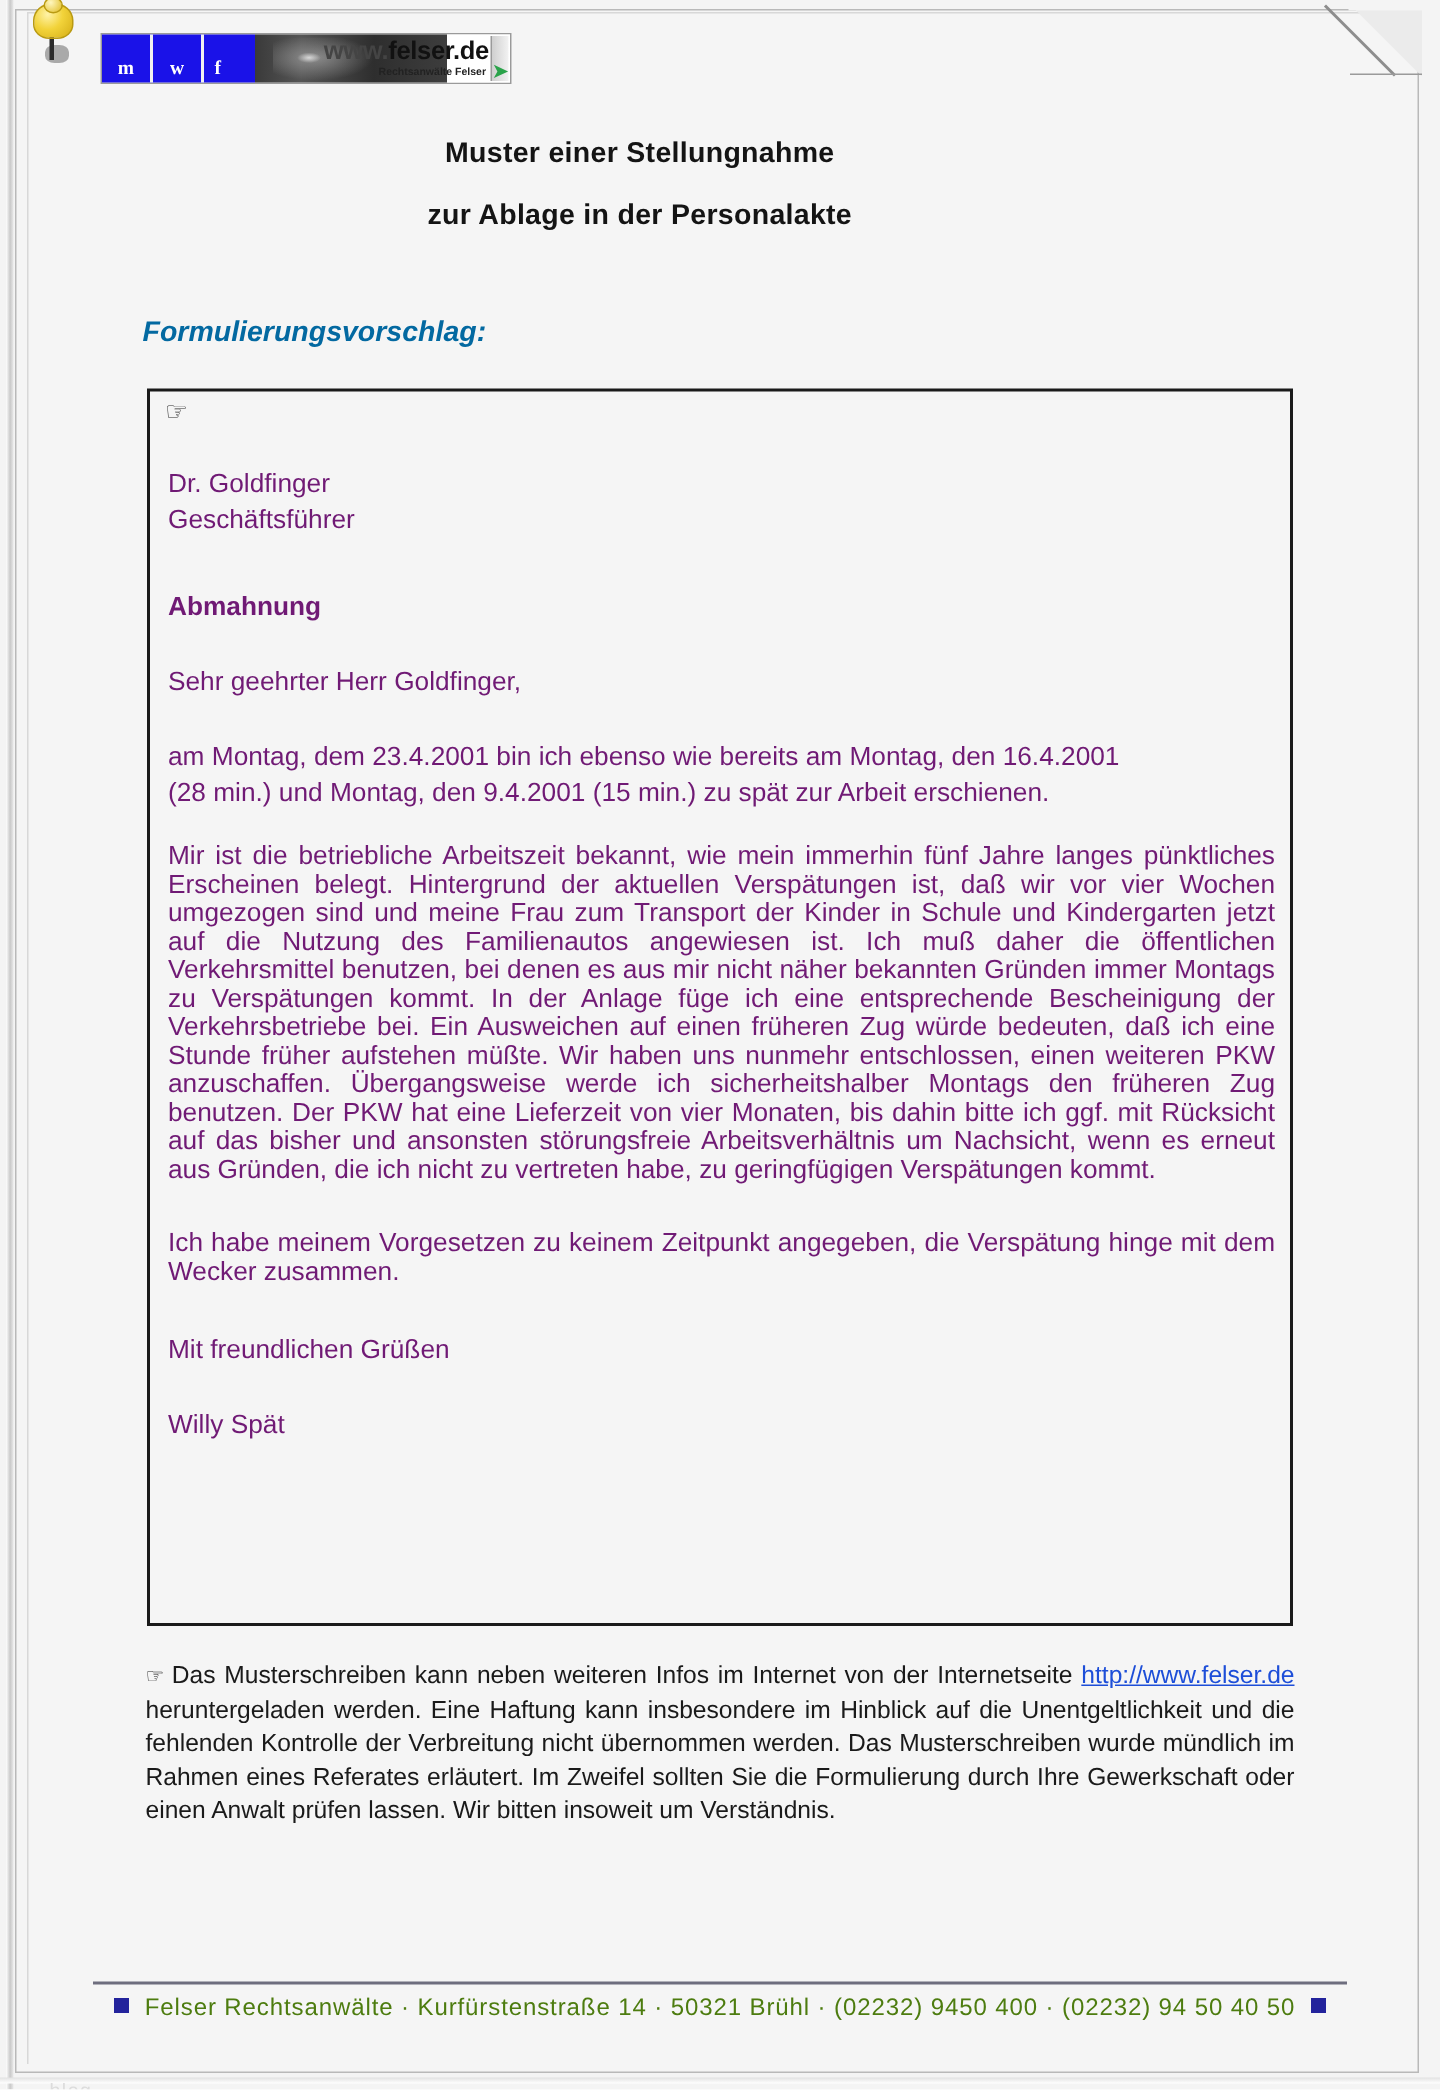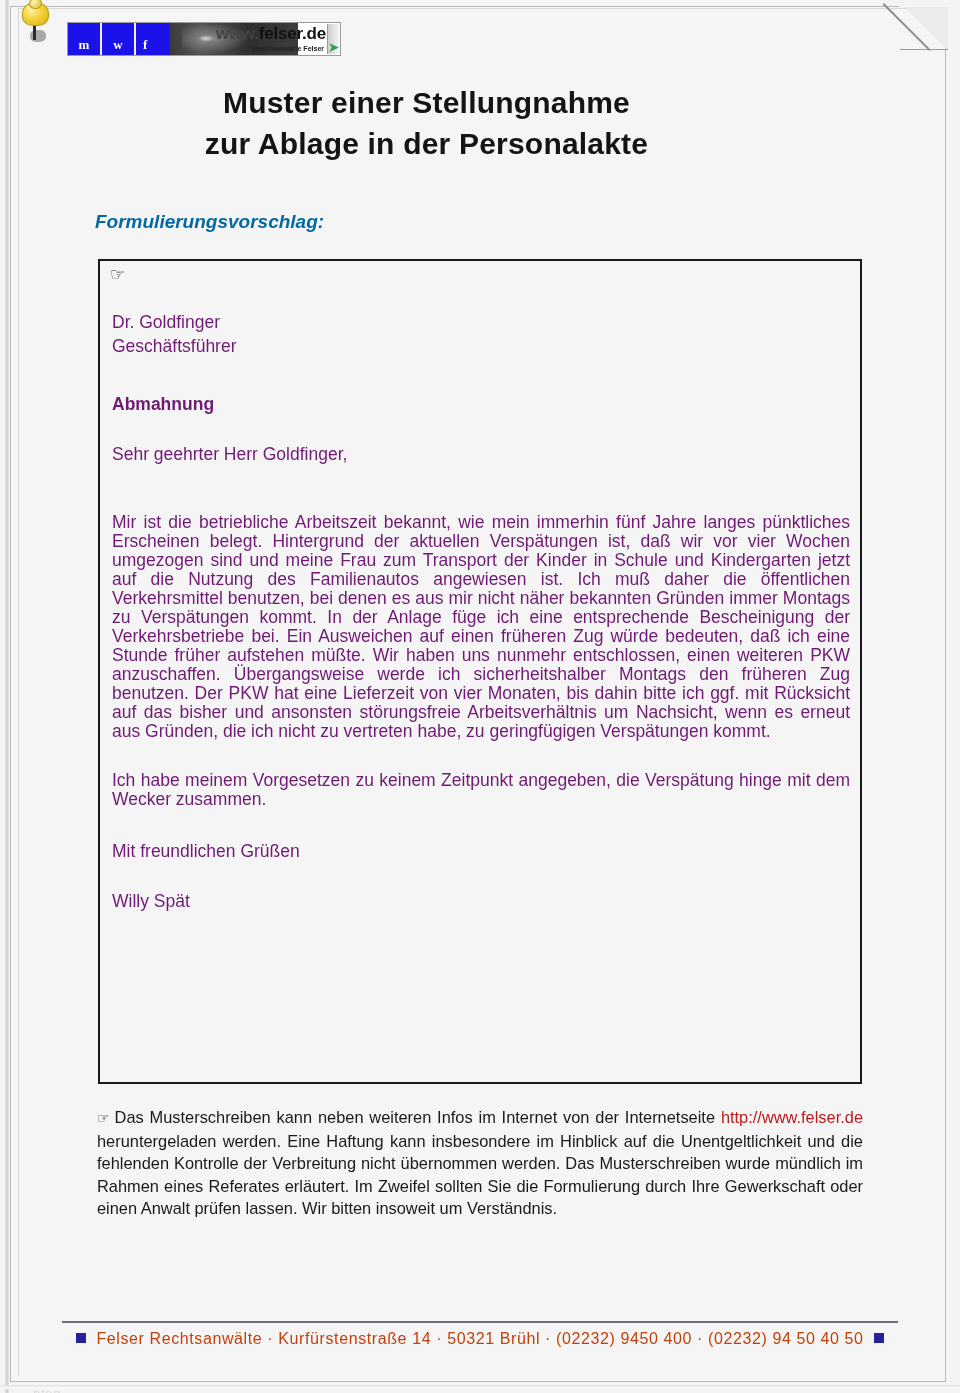--- a/index.html
+++ b/index.html
@@ -256,21 +256,21 @@
     margin-left: 10px;
     vertical-align: 1px;
   }
 
   
   .doc-title {
     position: absolute;
     left: 0; top: 82px;
     width: 853px;
     text-align: center;
-    font-size: 30px;
+    font-size: 19px;
     font-weight: bold;
     color: #141414;
     line-height: 41px;
     letter-spacing: .2px;
   }
 
   
   .section-label {
     position: absolute;
     left: 95px;
@@ -335,40 +335,41 @@
     font-size: 16.4px;
     color: #1a1a1a;
     line-height: 22.6px;
     text-align: justify;
   }
   .footnote .fn-hand {
     font-size: 14px;
     margin-right: 5px;
   }
   .fn-link {
-    color: #b91c1c;
+    color: #1d4ed8;
+    text-decoration: underline;
   }
 
   
   .footer-rule {
     position: absolute;
     left: 62px;
     top: 1321px;
     width: 836px;
     height: 2px;
     background: #6e6e7e;
   }
   .footer {
     position: absolute;
     left: 0;
     top: 1330px;
     width: 960px;
     text-align: center;
     font-size: 16px;
-    color: #c2410c;
+    color: #4d7c0f;
     letter-spacing: .6px;
     white-space: nowrap;
   }
   .footer .fbullet {
     display: inline-block;
     width: 10px; height: 10px;
     background: #23239c;
     vertical-align: 1px;
   }
   .footer .fbullet.left { margin-right: 10px; }
@@ -449,20 +450,24 @@
       <div class="sp-34"></div>
 
       <div class="lb-block bold">Abmahnung</div>
 
       <div class="sp-26"></div>
 
       <div class="lb-block">Sehr geehrter Herr Goldfinger,</div>
 
       <div class="sp-26"></div>
 
+      <div class="lb-block">
+        <div class="nowrapline">am Montag, dem 23.4.2001 bin ich ebenso wie bereits am Montag, den 16.4.2001</div>
+        <div class="nowrapline">(28 min.) und Montag, den 9.4.2001 (15 min.) zu spät zur Arbeit erschienen.</div>
+      </div>
 
       <div class="sp-20"></div>
 
       <div class="lb-block just">Mir ist die betriebliche Arbeitszeit bekannt, wie mein immerhin fünf Jahre langes pünktliches Erscheinen belegt. Hintergrund der aktuellen Verspätungen ist, daß wir vor vier Wochen umgezogen sind und meine Frau zum Transport der Kinder in Schule und Kindergarten jetzt auf die Nutzung des Familienautos angewiesen ist. Ich muß daher die öffentlichen Verkehrsmittel benutzen, bei denen es aus mir nicht näher bekannten Gründen immer Montags zu Verspätungen kommt. In der Anlage füge ich eine entsprechende Bescheinigung der Verkehrsbetriebe bei. Ein Ausweichen auf einen früheren Zug würde bedeuten, daß ich eine Stunde früher aufstehen müßte. Wir haben uns nunmehr entschlossen, einen weiteren PKW anzuschaffen. Übergangsweise werde ich sicherheitshalber Montags den früheren Zug benutzen. Der PKW hat eine Lieferzeit von vier Monaten, bis dahin bitte ich ggf. mit Rücksicht auf das bisher und ansonsten störungsfreie Arbeitsverhältnis um Nachsicht, wenn es erneut aus Gründen, die ich nicht zu vertreten habe, zu geringfügigen Verspätungen kommt.</div>
 
       <div class="sp-30"></div>
 
       <div class="lb-block just">Ich habe meinem Vorgesetzen zu keinem Zeitpunkt angegeben, die Verspätung hinge mit dem Wecker zusammen.</div>
 
       <div class="sp-30"></div>

